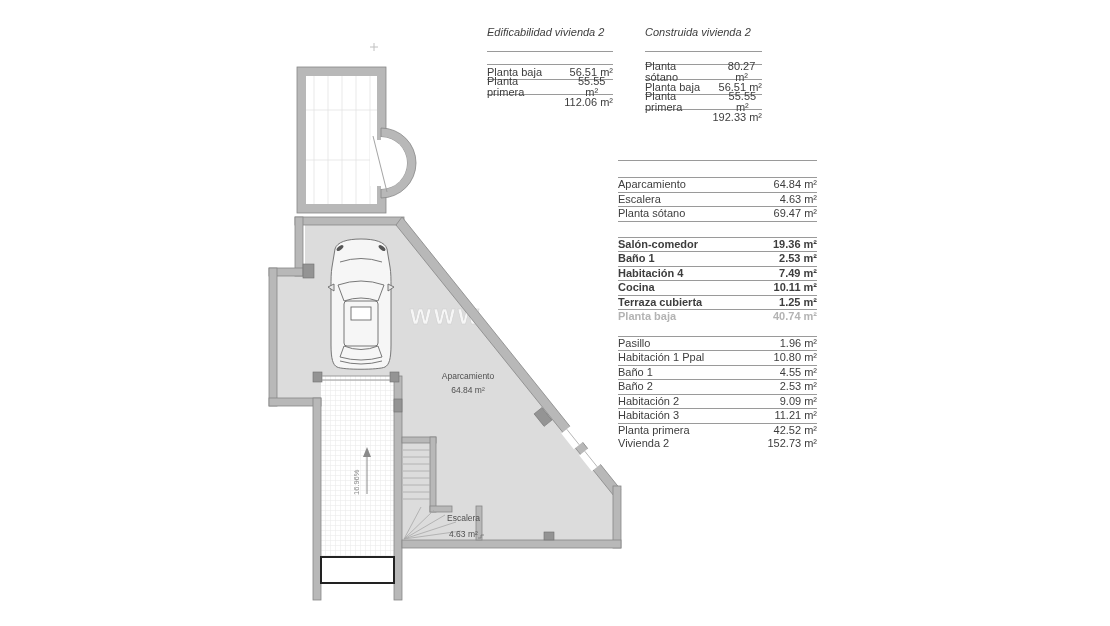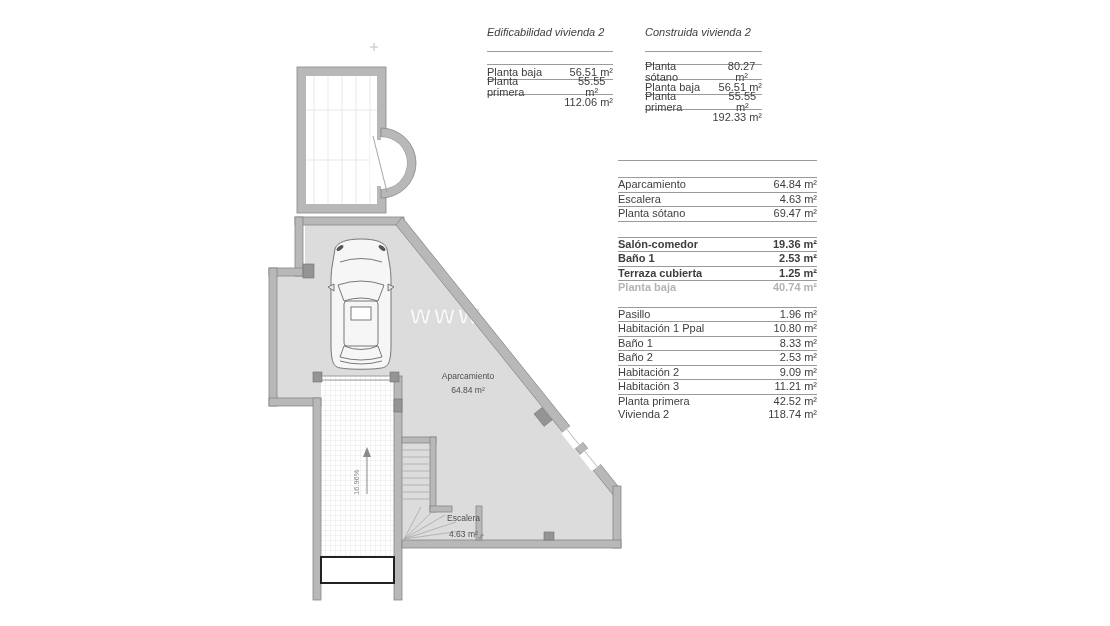--- a/index.html
+++ b/index.html
@@ -222,58 +222,66 @@
     <div class="grp" style="margin-top:15px;font-weight:bold;">
       <div class="row t3">
         <span>Salón-comedor</span>
         <span class="val">19.36 m²</span>
       </div>
       <div class="row t3">
         <span>Baño 1</span>
         <span class="val">2.53 m²</span>
       </div>
       <div class="row t3">
+        <span>Habitación 4</span>
+        <span class="val">7.49 m²</span>
+      </div>
+      <div class="row t3">
+        <span>Cocina</span>
+        <span class="val">10.11 m²</span>
+      </div>
+      <div class="row t3">
         <span>Terraza cubierta</span>
         <span class="val">1.25 m²</span>
       </div>
       <div class="row t3 faded">
         <span>Planta baja</span>
         <span class="val">40.74 m²</span>
       </div>
     </div>
 
     <div class="grp" style="margin-top:12px;">
       <div class="row t3">
         <span>Pasillo</span>
         <span class="val">1.96 m²</span>
       </div>
       <div class="row t3">
         <span>Habitación 1 Ppal</span>
         <span class="val">10.80 m²</span>
       </div>
       <div class="row t3">
         <span>Baño 1</span>
-        <span class="val">8.33 m²</span>
+        <span class="val">4.55 m²</span>
       </div>
       <div class="row t3">
         <span>Baño 2</span>
         <span class="val">2.53 m²</span>
       </div>
       <div class="row t3">
         <span>Habitación 2</span>
         <span class="val">9.09 m²</span>
       </div>
       <div class="row t3">
         <span>Habitación 3</span>
         <span class="val">11.21 m²</span>
       </div>
       <div class="row t3 noline">
         <span>Planta primera</span>
         <span class="val">42.52 m²</span>
       </div>
       <div class="row t3 noline">
         <span>Vivienda 2</span>
-        <span class="val">118.74 m²</span>
+        <span class="val">152.73 m²</span>
       </div>
     </div>
   </div>
 
 </div>
 
 </body></html>

